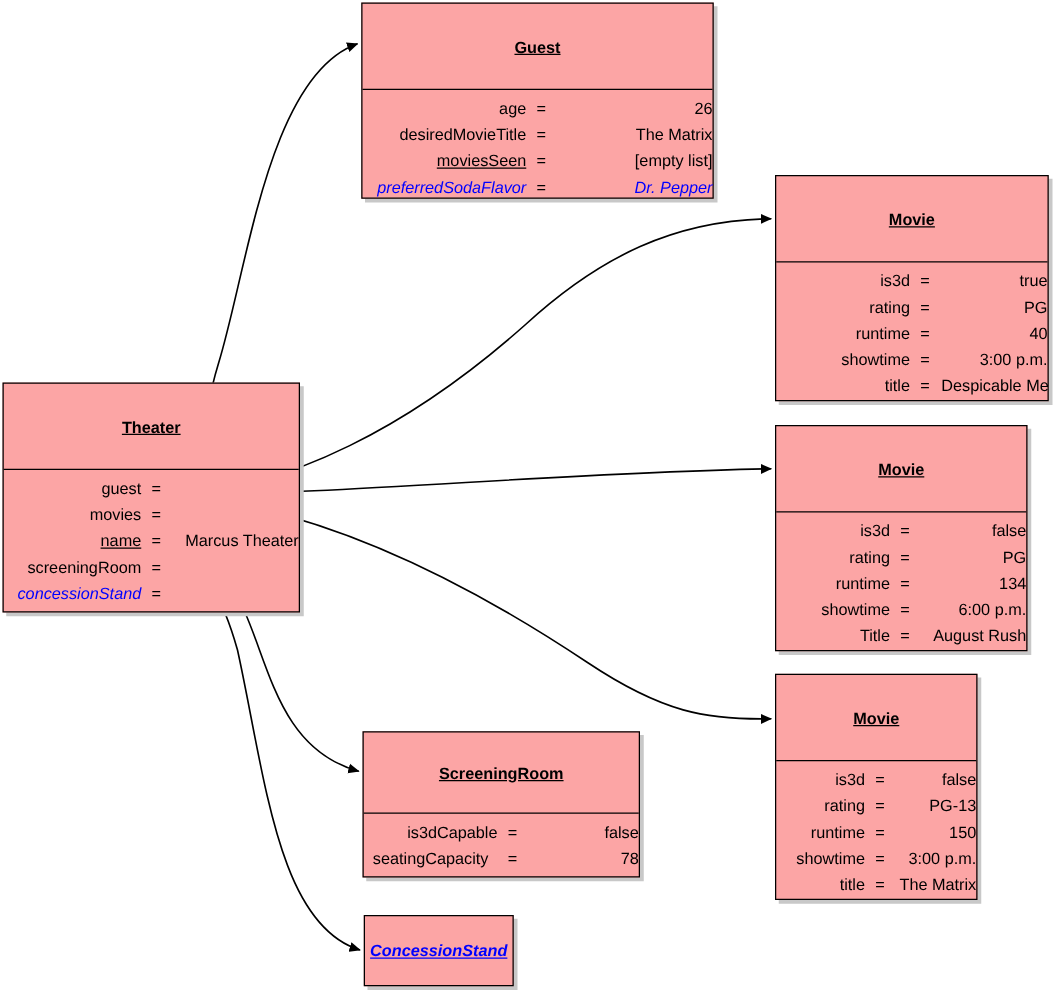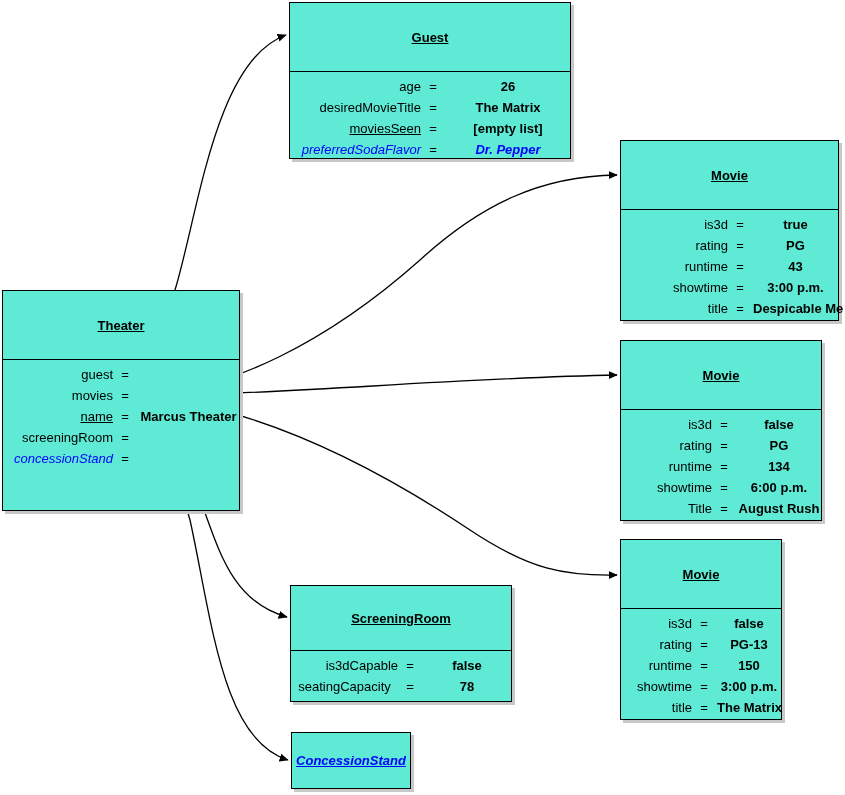--- a/index.html
+++ b/index.html
@@ -23,21 +23,21 @@
   #edges {
     position: absolute;
     left: 0; top: 0;
     width: 845px;
     height: 795px;
     pointer-events: none;
     z-index: 1;
   }
   .obj-box {
     position: absolute;
-    background: #5eead4;
+    background: #fca5a5;
     border: 1.6px solid #000000;
     box-sizing: border-box;
     box-shadow: 3px 3px 0 0 #c8c8c8;
     z-index: 2;
   }
   .obj-header {
     display: flex;
     align-items: center;
     justify-content: center;
     box-sizing: border-box;
@@ -79,23 +79,22 @@
     padding-right: 7px;
     flex: 0 0 auto;
   }
   .field-eq {
     flex: 0 0 auto;
     text-align: center;
     width: 10px;
   }
   .field-val {
     flex: 1 1 auto;
-    text-align: center;
+    text-align: right;
     padding-left: 8px;
-    font-weight: bold;
   }
   .field-row.italic-blue .field-name,
   .field-row.italic-blue .field-val {
     color: #0000ff;
     font-style: italic;
   }
 </style>
 </head>
 <body>
 
@@ -143,21 +142,21 @@
         <span class="field-val">[empty list]</span>
       </div>
       <div class="field-row italic-blue">
         <span class="field-name" style="width:131px;">preferredSodaFlavor</span>
         <span class="field-eq">=</span>
         <span class="field-val">Dr. Pepper</span>
       </div>
     </div>
   </div>
 
-  <div class="obj-box" style="left:2px; top:290px; width:238px; height:221px;">
+  <div class="obj-box" style="left:2px; top:306px; width:238px; height:184px;">
     <div class="obj-header" style="height:68px;">
       <span class="obj-title">Theater</span>
     </div>
     <div class="obj-divider"></div>
     <div class="obj-fields">
       <div class="field-row">
         <span class="field-name" style="width:110px;">guest</span>
         <span class="field-eq">=</span>
         <span class="field-val"></span>
       </div>
@@ -196,21 +195,21 @@
         <span class="field-val">true</span>
       </div>
       <div class="field-row">
         <span class="field-name" style="width:107px;">rating</span>
         <span class="field-eq">=</span>
         <span class="field-val">PG</span>
       </div>
       <div class="field-row">
         <span class="field-name" style="width:107px;">runtime</span>
         <span class="field-eq">=</span>
-        <span class="field-val">43</span>
+        <span class="field-val">40</span>
       </div>
       <div class="field-row">
         <span class="field-name" style="width:107px;">showtime</span>
         <span class="field-eq">=</span>
         <span class="field-val">3:00 p.m.</span>
       </div>
       <div class="field-row">
         <span class="field-name" style="width:107px;">title</span>
         <span class="field-eq">=</span>
         <span class="field-val">Despicable Me</span>

